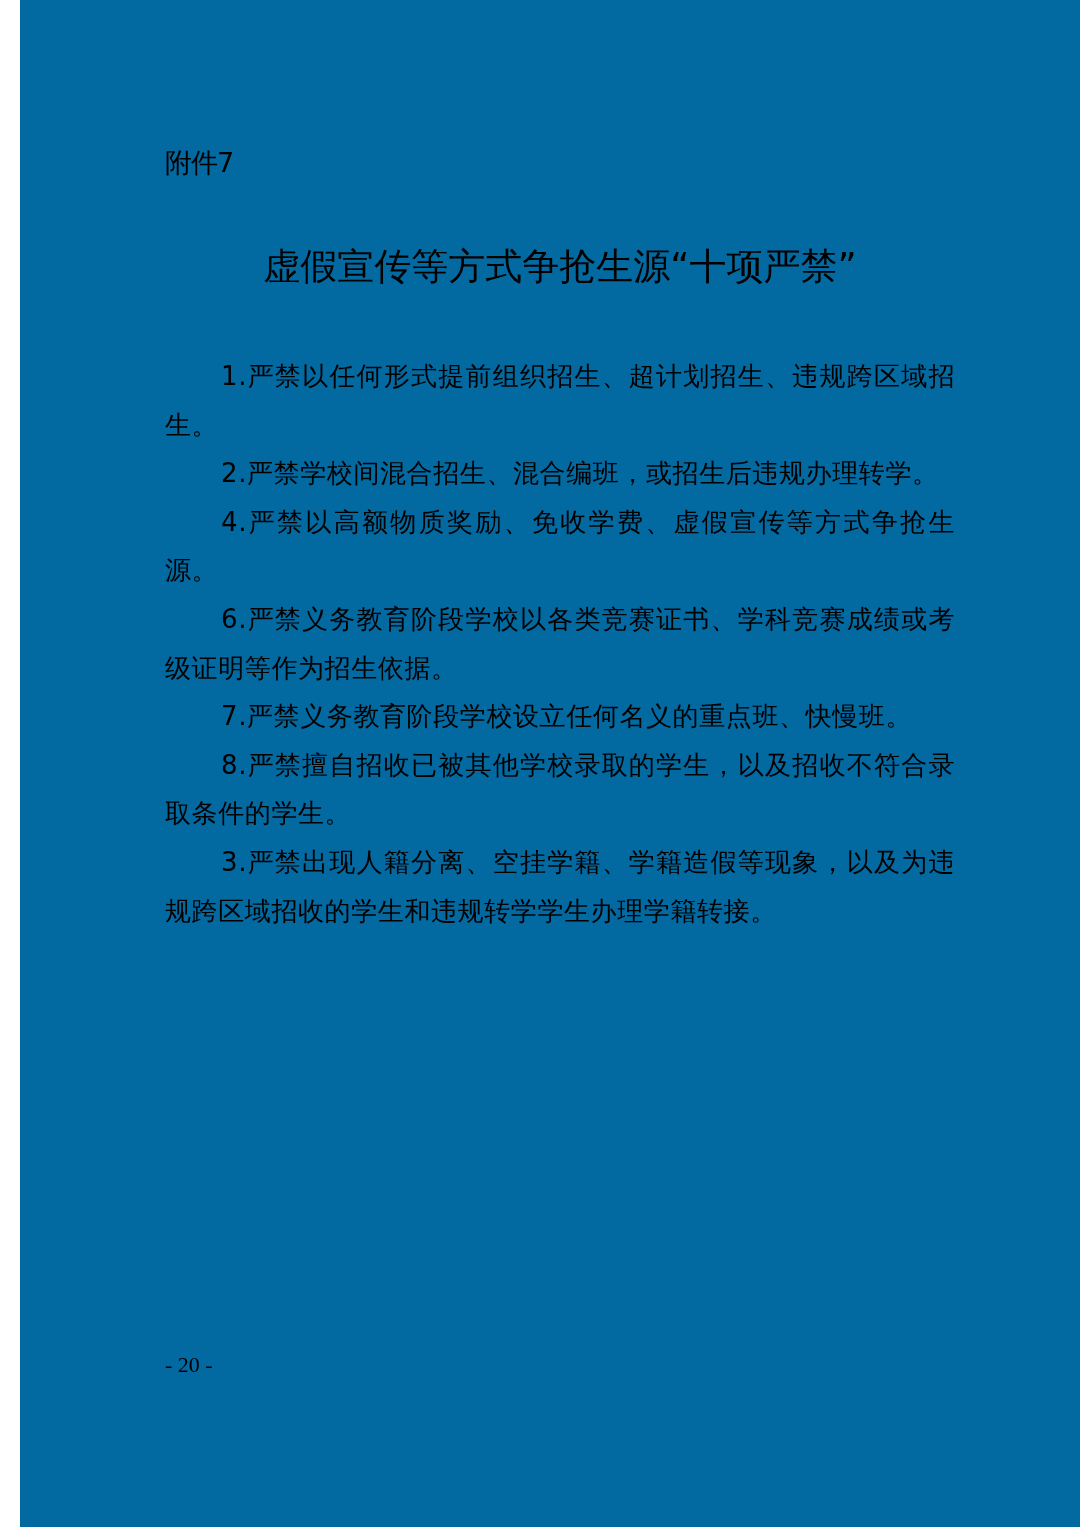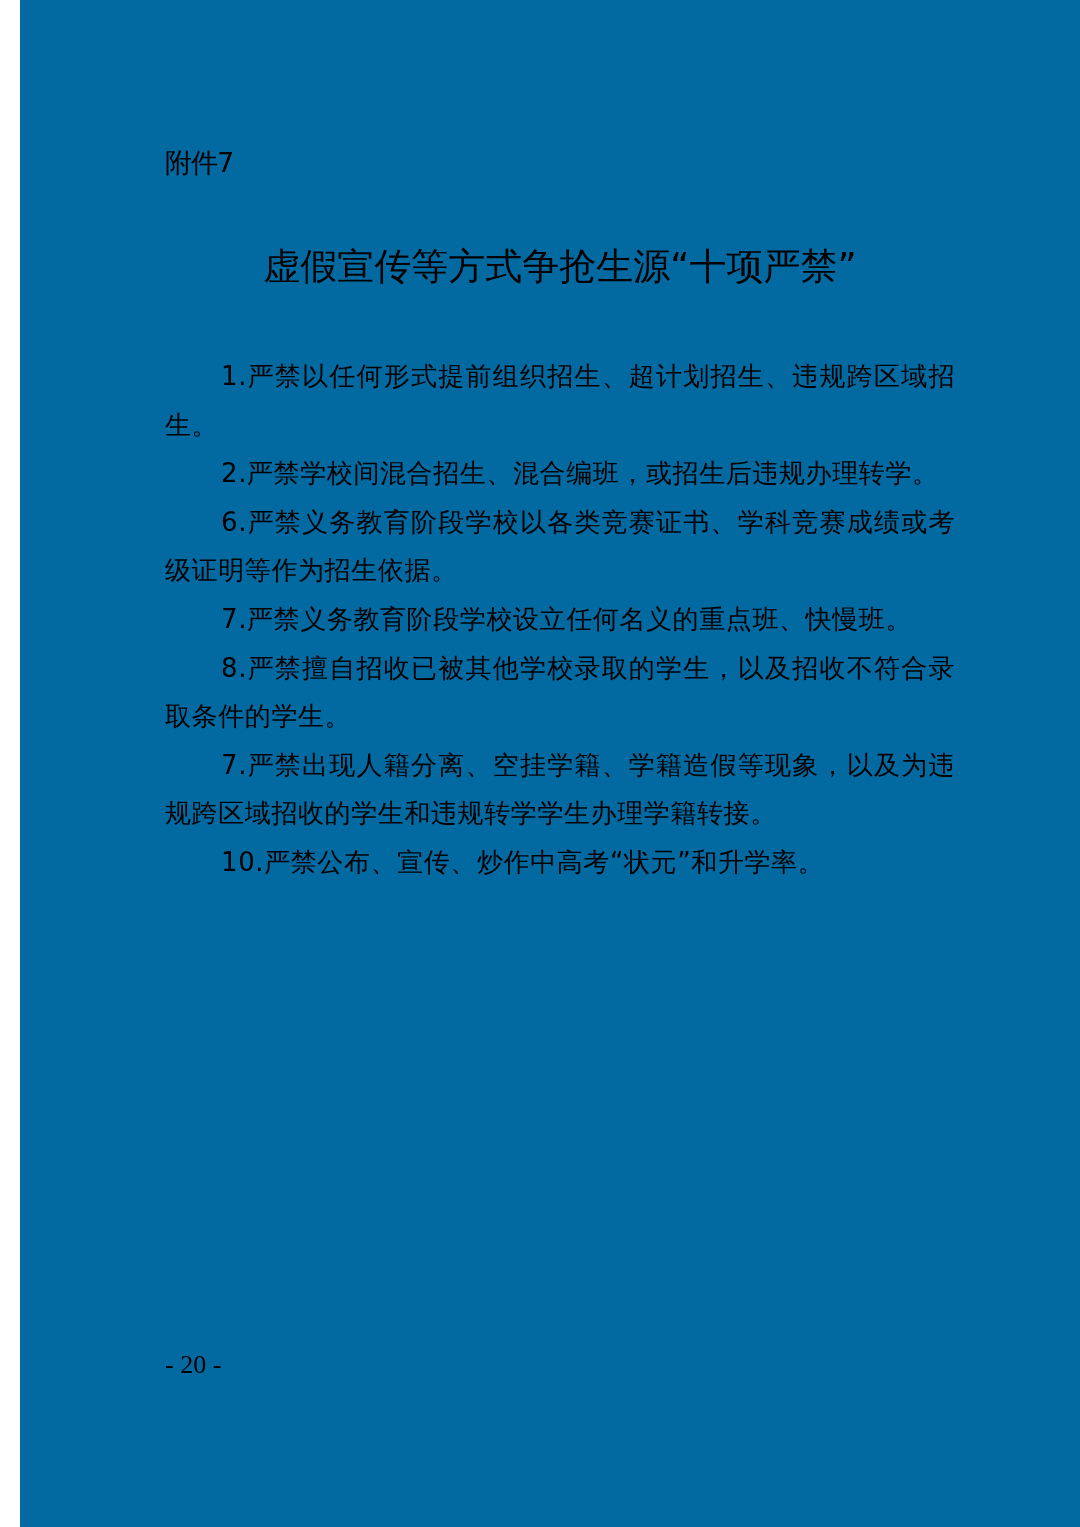--- a/index.html
+++ b/index.html
@@ -57,39 +57,39 @@
       text-align-last: left;
       margin: 0;
       letter-spacing: 0.6px;
       word-break: break-all;
     }
     .page-number {
       position: absolute;
       left: 145px;
       top: 1350px;
       font-family: "Liberation Serif", "DejaVu Serif", serif;
-      font-size: 26px;
+      font-size: 22px;
       line-height: 30px;
       white-space: pre;
     }
   </style>
 </head>
 <body>
 
 <div class="page">
 
   <div class="attachment-label">附件7</div>
 
   <div class="doc-title">虚假宣传等方式争抢生源“十项严禁”</div>
 
   <div class="body-text">
     <p class="item">1.严禁以任何形式提前组织招生、超计划招生、违规跨区域招生。</p>
     <p class="item">2.严禁学校间混合招生、混合编班，或招生后违规办理转学。</p>
+    <p class="item">4.严禁以高额物质奖励、免收学费、虚假宣传等方式争抢生源。</p>
     <p class="item">6.严禁义务教育阶段学校以各类竞赛证书、学科竞赛成绩或考级证明等作为招生依据。</p>
     <p class="item">7.严禁义务教育阶段学校设立任何名义的重点班、快慢班。</p>
     <p class="item">8.严禁擅自招收已被其他学校录取的学生，以及招收不符合录取条件的学生。</p>
-    <p class="item">7.严禁出现人籍分离、空挂学籍、学籍造假等现象，以及为违规跨区域招收的学生和违规转学学生办理学籍转接。</p>
-    <p class="item">10.严禁公布、宣传、炒作中高考“状元”和升学率。</p>
+    <p class="item">3.严禁出现人籍分离、空挂学籍、学籍造假等现象，以及为违规跨区域招收的学生和违规转学学生办理学籍转接。</p>
   </div>
 
   <div class="page-number">- 20 -</div>
 
 </div>
 
 </body></html>

